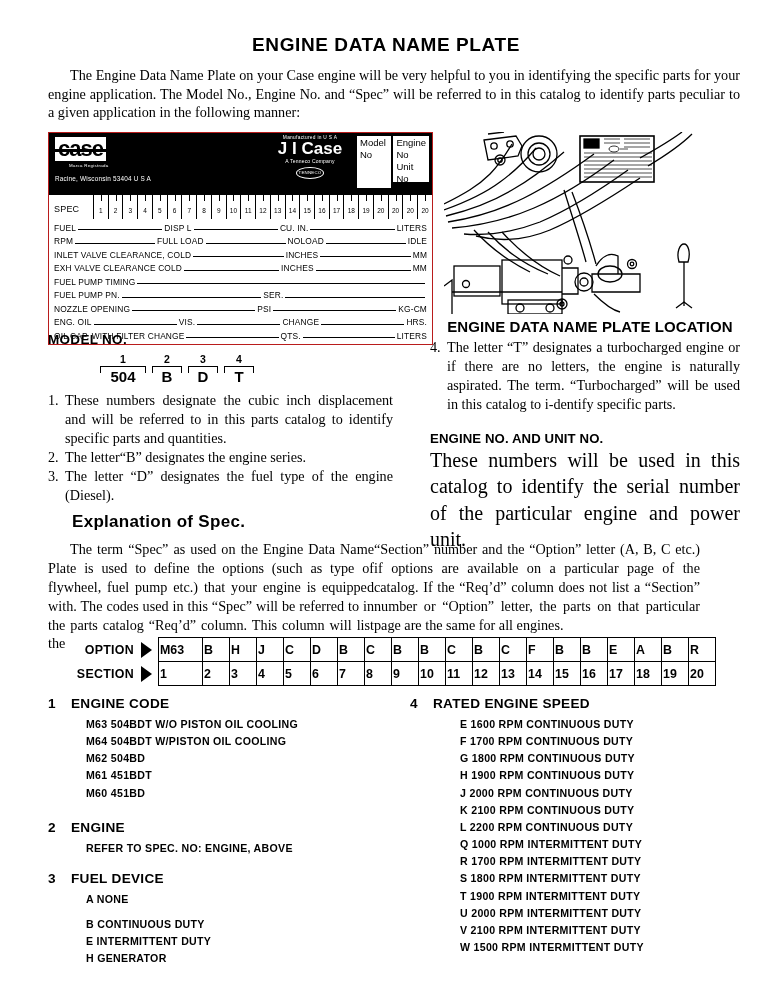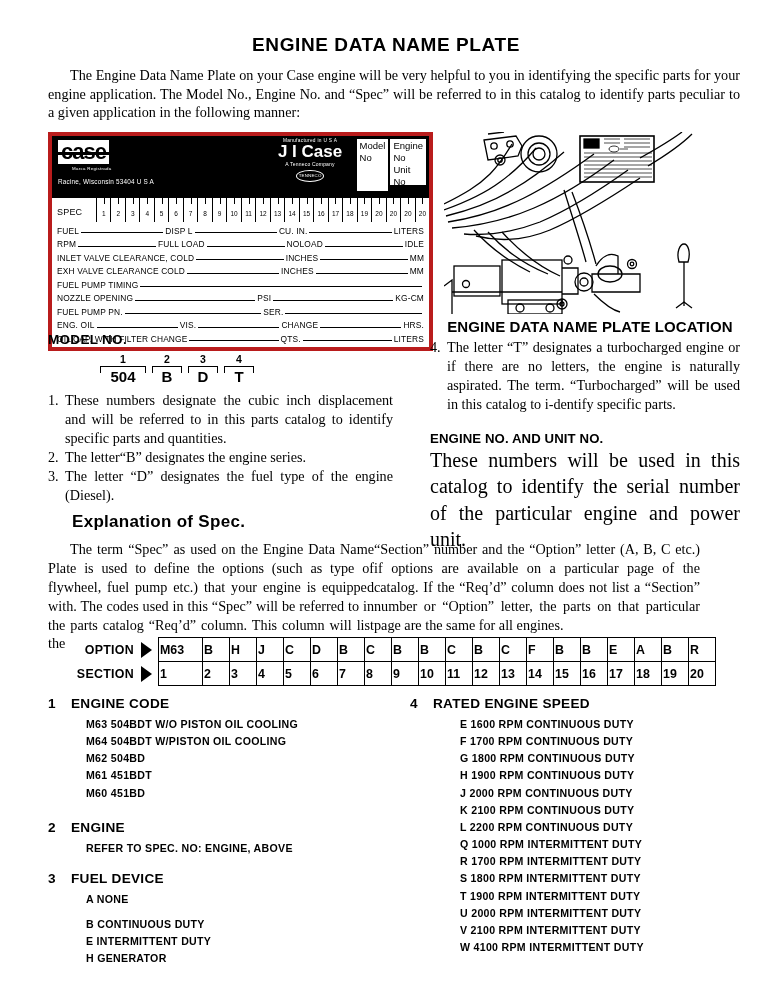--- a/index.html
+++ b/index.html
@@ -41,21 +41,21 @@
     margin-top: 10px;
     height: 350px;
   }
 
   
   .nameplate {
     position: absolute;
     left: 48px;
     top: 0;
     width: 385px;
-    border: 4px solid #b91c1c;
+    border: 1px solid #b91c1c;
     background: #fff;
   }
   .np-head {
     display: flex;
     background: #000;
     color: #fff;
     height: 60px;
   }
   .np-head-left {
     width: 215px;
@@ -444,31 +444,31 @@
             <span class="rule"></span>
             <span class="lbl">INCHES</span>
             <span class="rule"></span>
             <span class="lbl">MM</span>
           </div>
           <div class="np-line">
             <span class="lbl">FUEL PUMP TIMING</span>
             <span class="rule"></span>
           </div>
           <div class="np-line">
+            <span class="lbl">FUEL PUMP PN.</span>
+            <span class="rule"></span>
+            <span class="lbl">SER.</span>
+            <span class="rule"></span>
+          </div>
+          <div class="np-line">
             <span class="lbl">NOZZLE OPENING</span>
             <span class="rule"></span>
             <span class="lbl">PSI</span>
             <span class="rule"></span>
             <span class="lbl">KG-CM</span>
-          </div>
-          <div class="np-line">
-            <span class="lbl">FUEL PUMP PN.</span>
-            <span class="rule"></span>
-            <span class="lbl">SER.</span>
-            <span class="rule"></span>
           </div>
           <div class="np-line">
             <span class="lbl">ENG. OIL</span>
             <span class="rule"></span>
             <span class="lbl">VIS.</span>
             <span class="rule"></span>
             <span class="lbl">CHANGE</span>
             <span class="rule"></span>
             <span class="lbl">HRS.</span>
           </div>
@@ -727,19 +727,19 @@
             <div class="b-item">H 1900 RPM CONTINUOUS DUTY</div>
             <div class="b-item">J 2000 RPM CONTINUOUS DUTY</div>
             <div class="b-item">K 2100 RPM CONTINUOUS DUTY</div>
             <div class="b-item">L 2200 RPM CONTINUOUS DUTY</div>
             <div class="b-item">Q 1000 RPM INTERMITTENT DUTY</div>
             <div class="b-item">R 1700 RPM INTERMITTENT DUTY</div>
             <div class="b-item">S 1800 RPM INTERMITTENT DUTY</div>
             <div class="b-item">T 1900 RPM INTERMITTENT DUTY</div>
             <div class="b-item">U 2000 RPM INTERMITTENT DUTY</div>
             <div class="b-item">V 2100 RPM INTERMITTENT DUTY</div>
-            <div class="b-item">W 4100 RPM INTERMITTENT DUTY</div>
+            <div class="b-item">W 1500 RPM INTERMITTENT DUTY</div>
           </div>
         </div>
       </div>
   </div>
 
 </div>
 
 </body></html>

